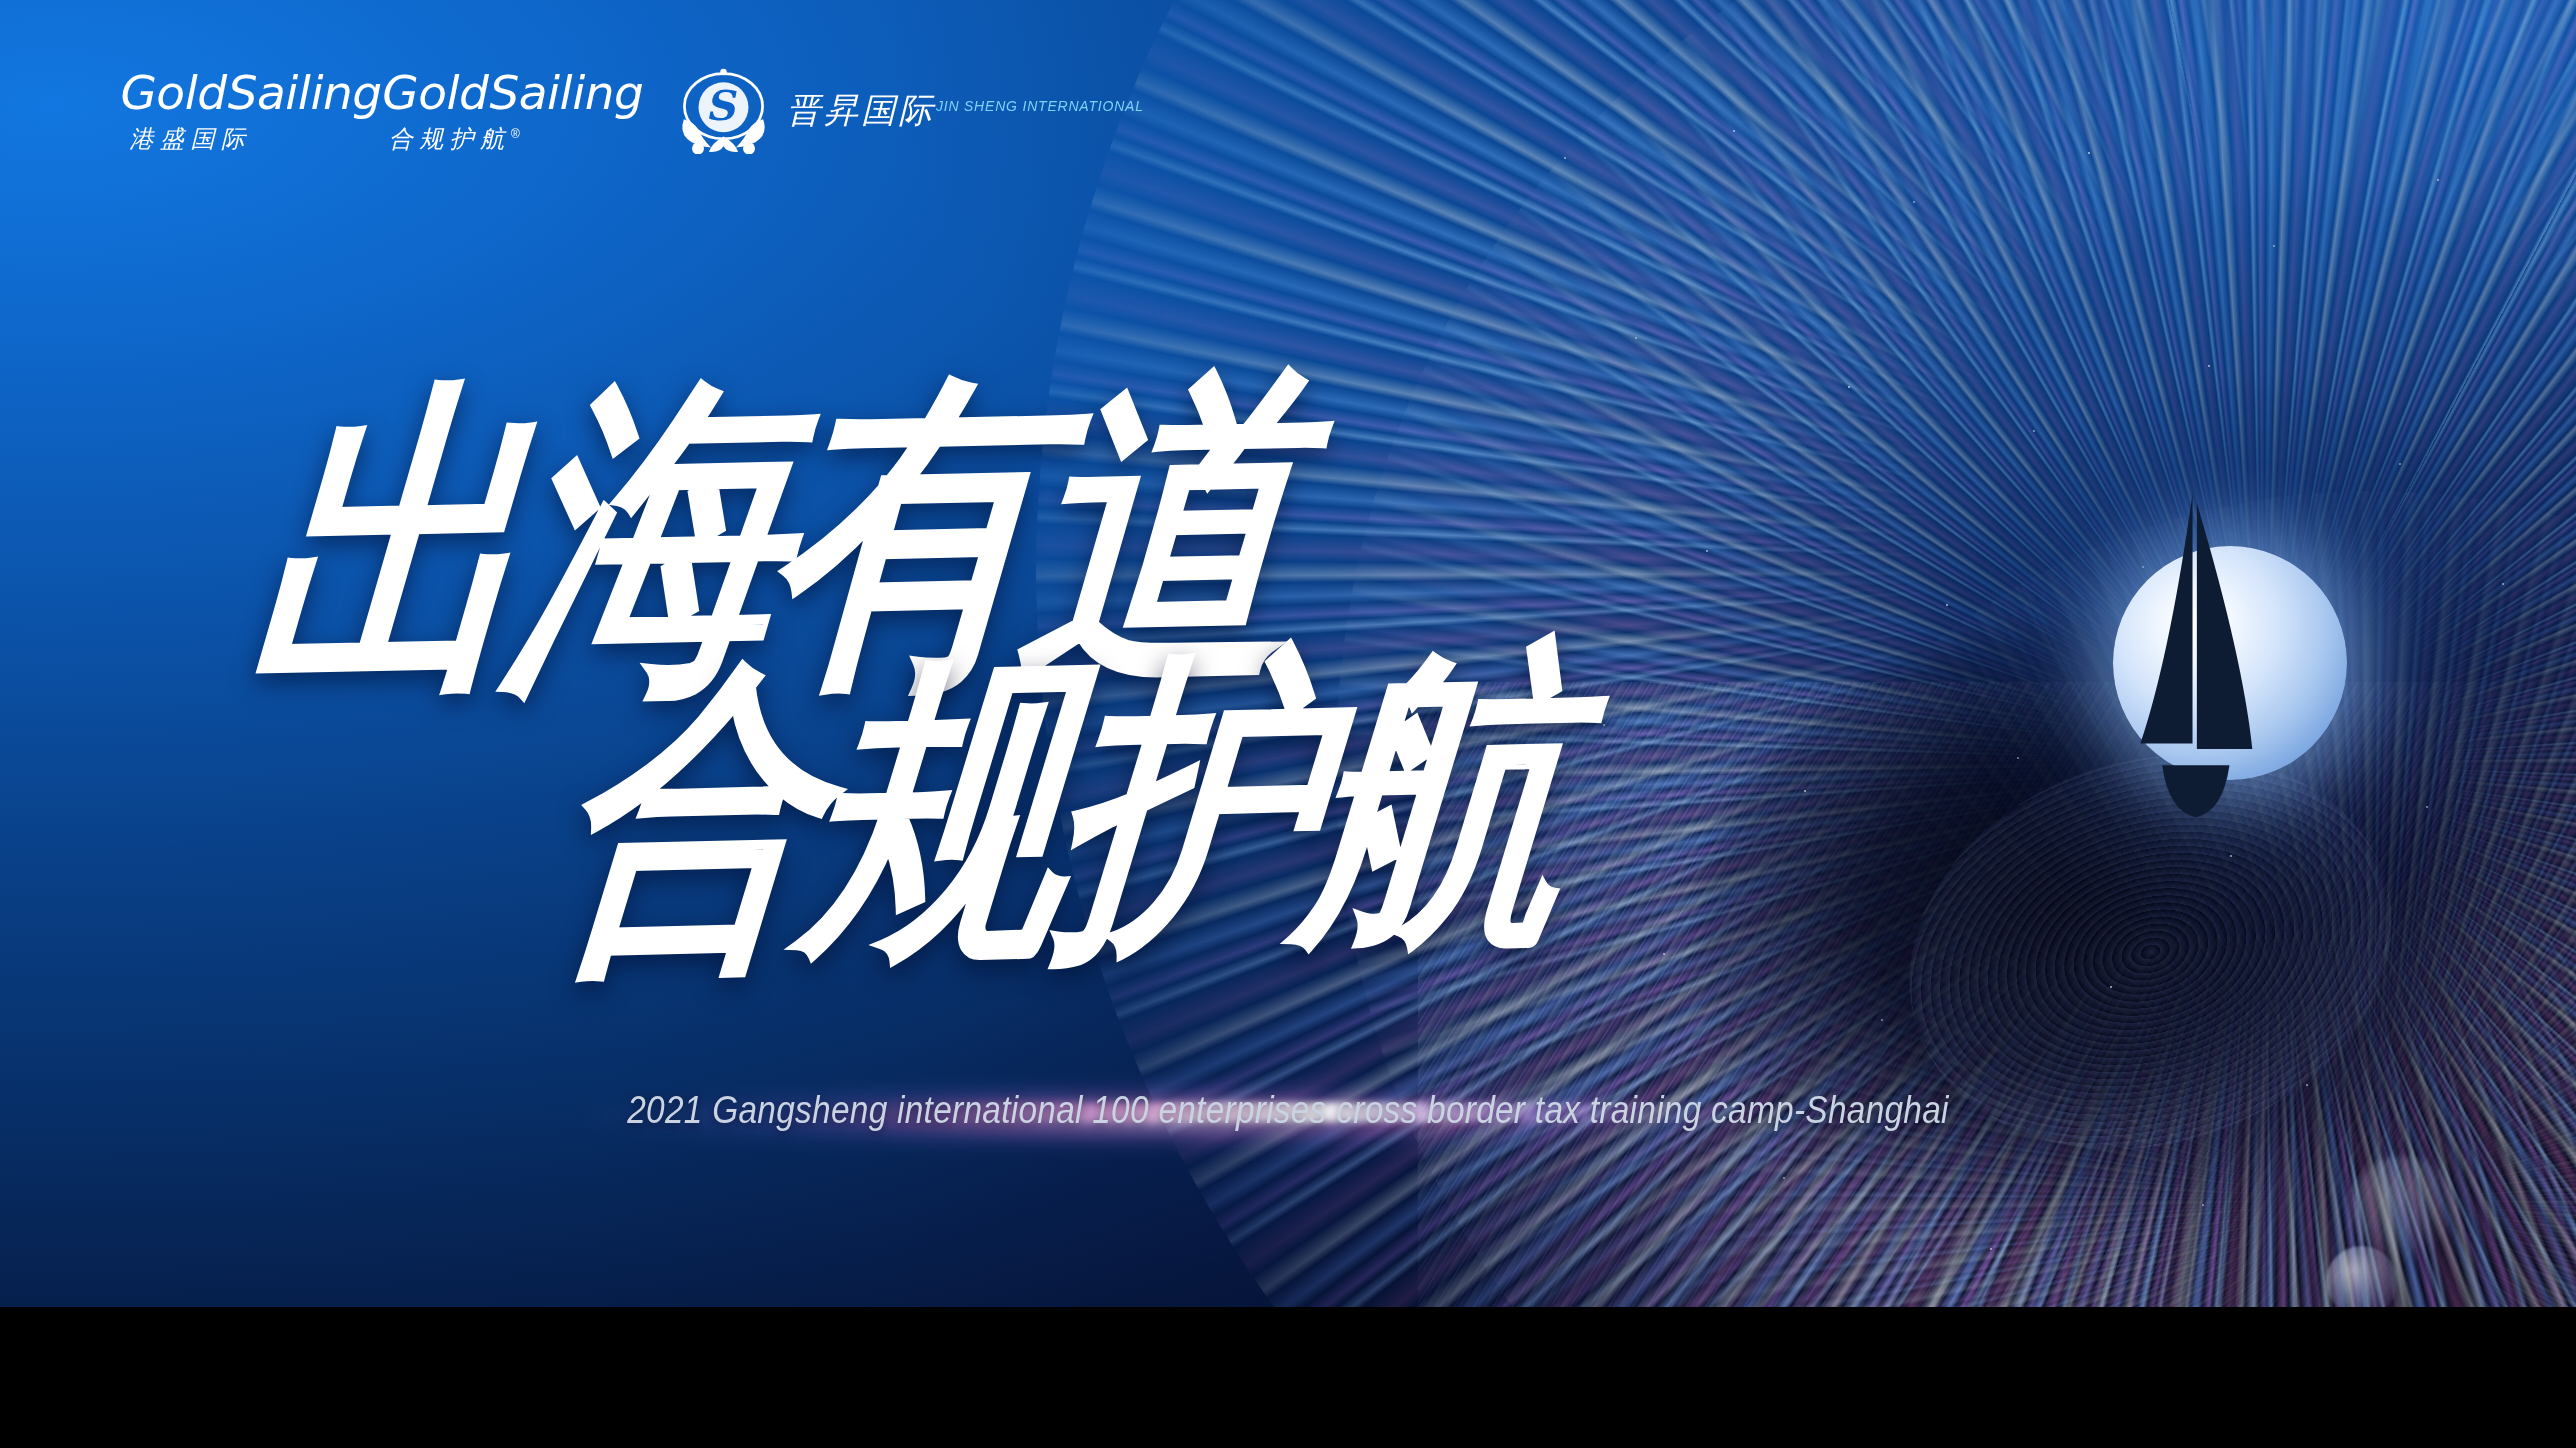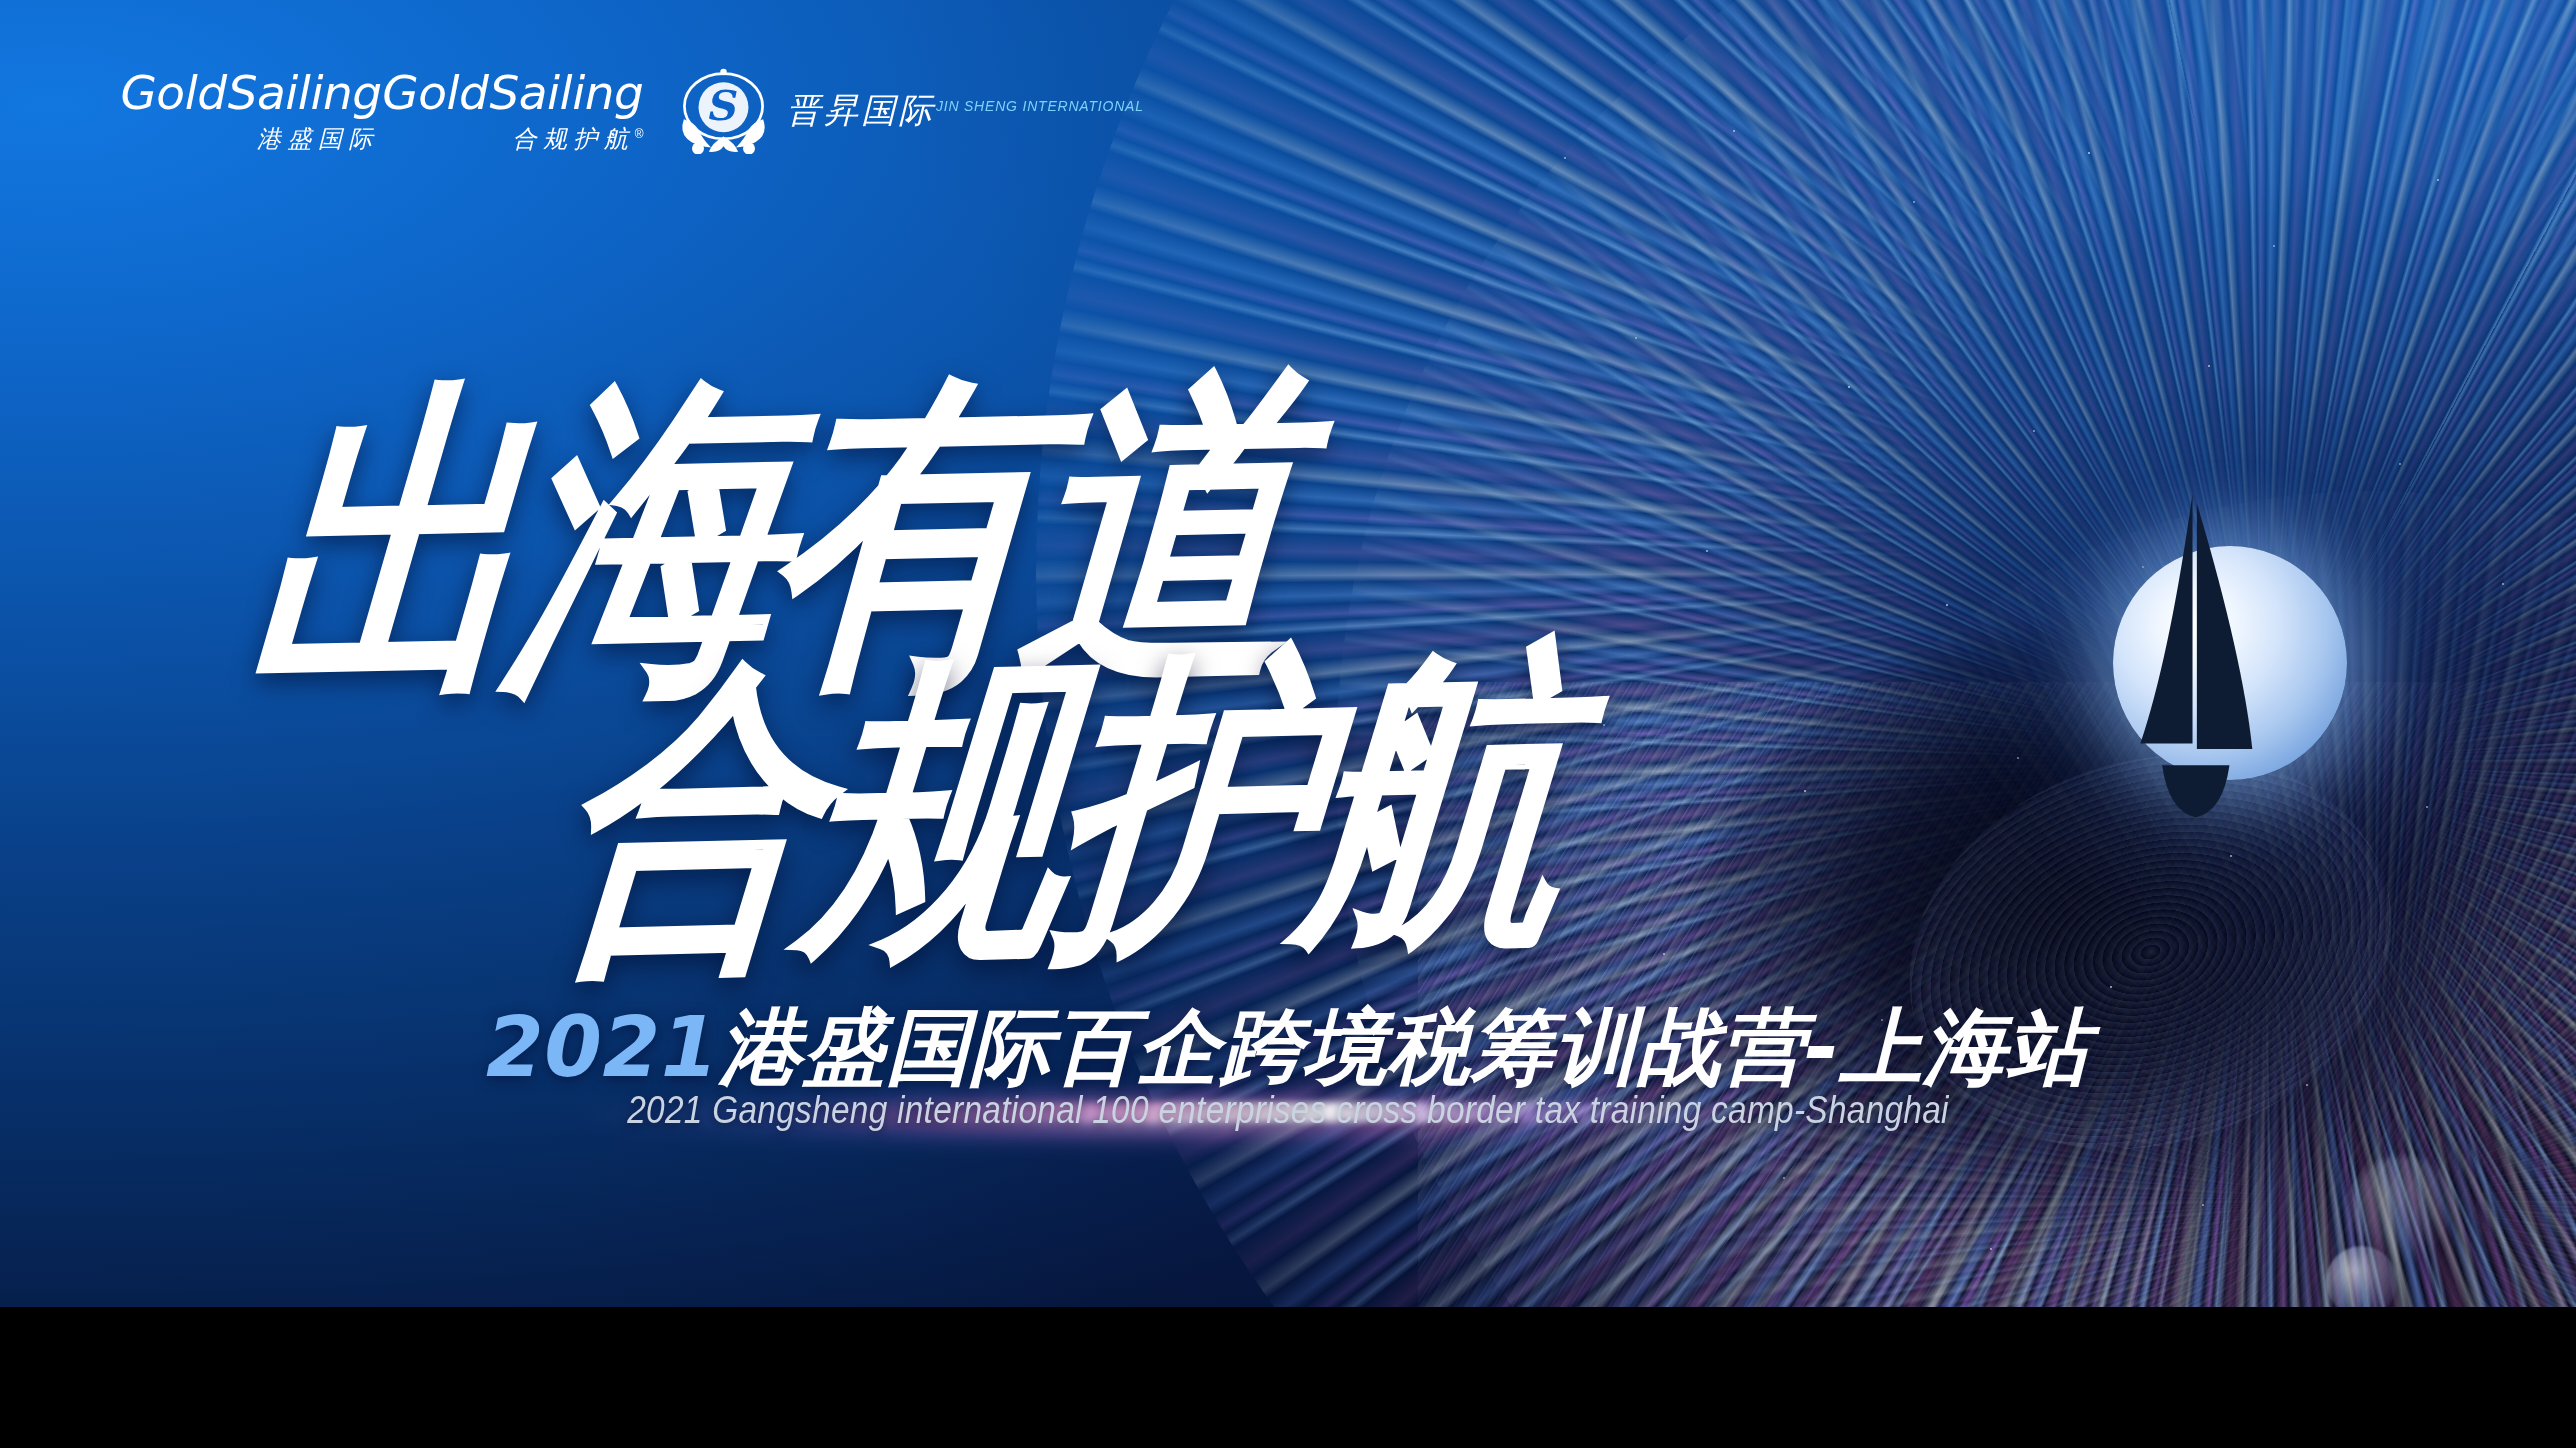--- a/index.html
+++ b/index.html
@@ -211,21 +211,21 @@
     position:relative;display:flex;align-items:center;justify-content:center;
     height:55px;
   }
   .gs-word{
     color:#ffffff;font-weight:400;
     font-size:47px;line-height:1;letter-spacing:-0.5px;
     font-family:"DejaVu Sans","Liberation Sans",sans-serif;
   }
   .gs-sail{width:25px;height:50px;margin:0 1.1px 0 0;position:relative;top:-3.3px;}
   .gs-cn{
-    text-align:right;color:#ffffff;
+    text-align:left;color:#ffffff;
     font-size:24px;letter-spacing:6.5px;font-weight:400;
     margin-top:3.3px;padding-left:6.5px;position:relative;
   }
   .gs-reg{font-size:12px;vertical-align:super;letter-spacing:0;}
 
   .js-logo{display:flex;align-items:center;gap:13px;margin-left:29.4px;padding-top:2.2px;}
   .js-emblem{width:101px;height:87px;}
   .js-text{display:flex;flex-direction:row;align-items:flex-start;}
   .js-cn{color:#fff;font-size:34px;letter-spacing:3.3px;line-height:1.05;font-weight:400;}
   .js-en{color:#7dd3fc;font-size:14px;letter-spacing:0.8px;margin-top:5.5px;font-weight:400;
@@ -350,19 +350,16 @@
         <div class="js-en">JIN SHENG INTERNATIONAL</div>
       </div>
     </div>
   </div>
 
   <div class="calli">
     <div class="calli-line calli-l1">出海有道</div>
     <div class="calli-line calli-l2">合规护航</div>
   </div>
 
-  <div class="sub-cn">
-    <span class="yr">2021</span><span>港盛国际百企跨境税筹训战营-上海站</span>
-  </div>
   <div class="sub-en">2021 Gangsheng international 100 enterprises cross border tax training camp-Shanghai</div>
 
 </div>
 
 
 </body></html>

